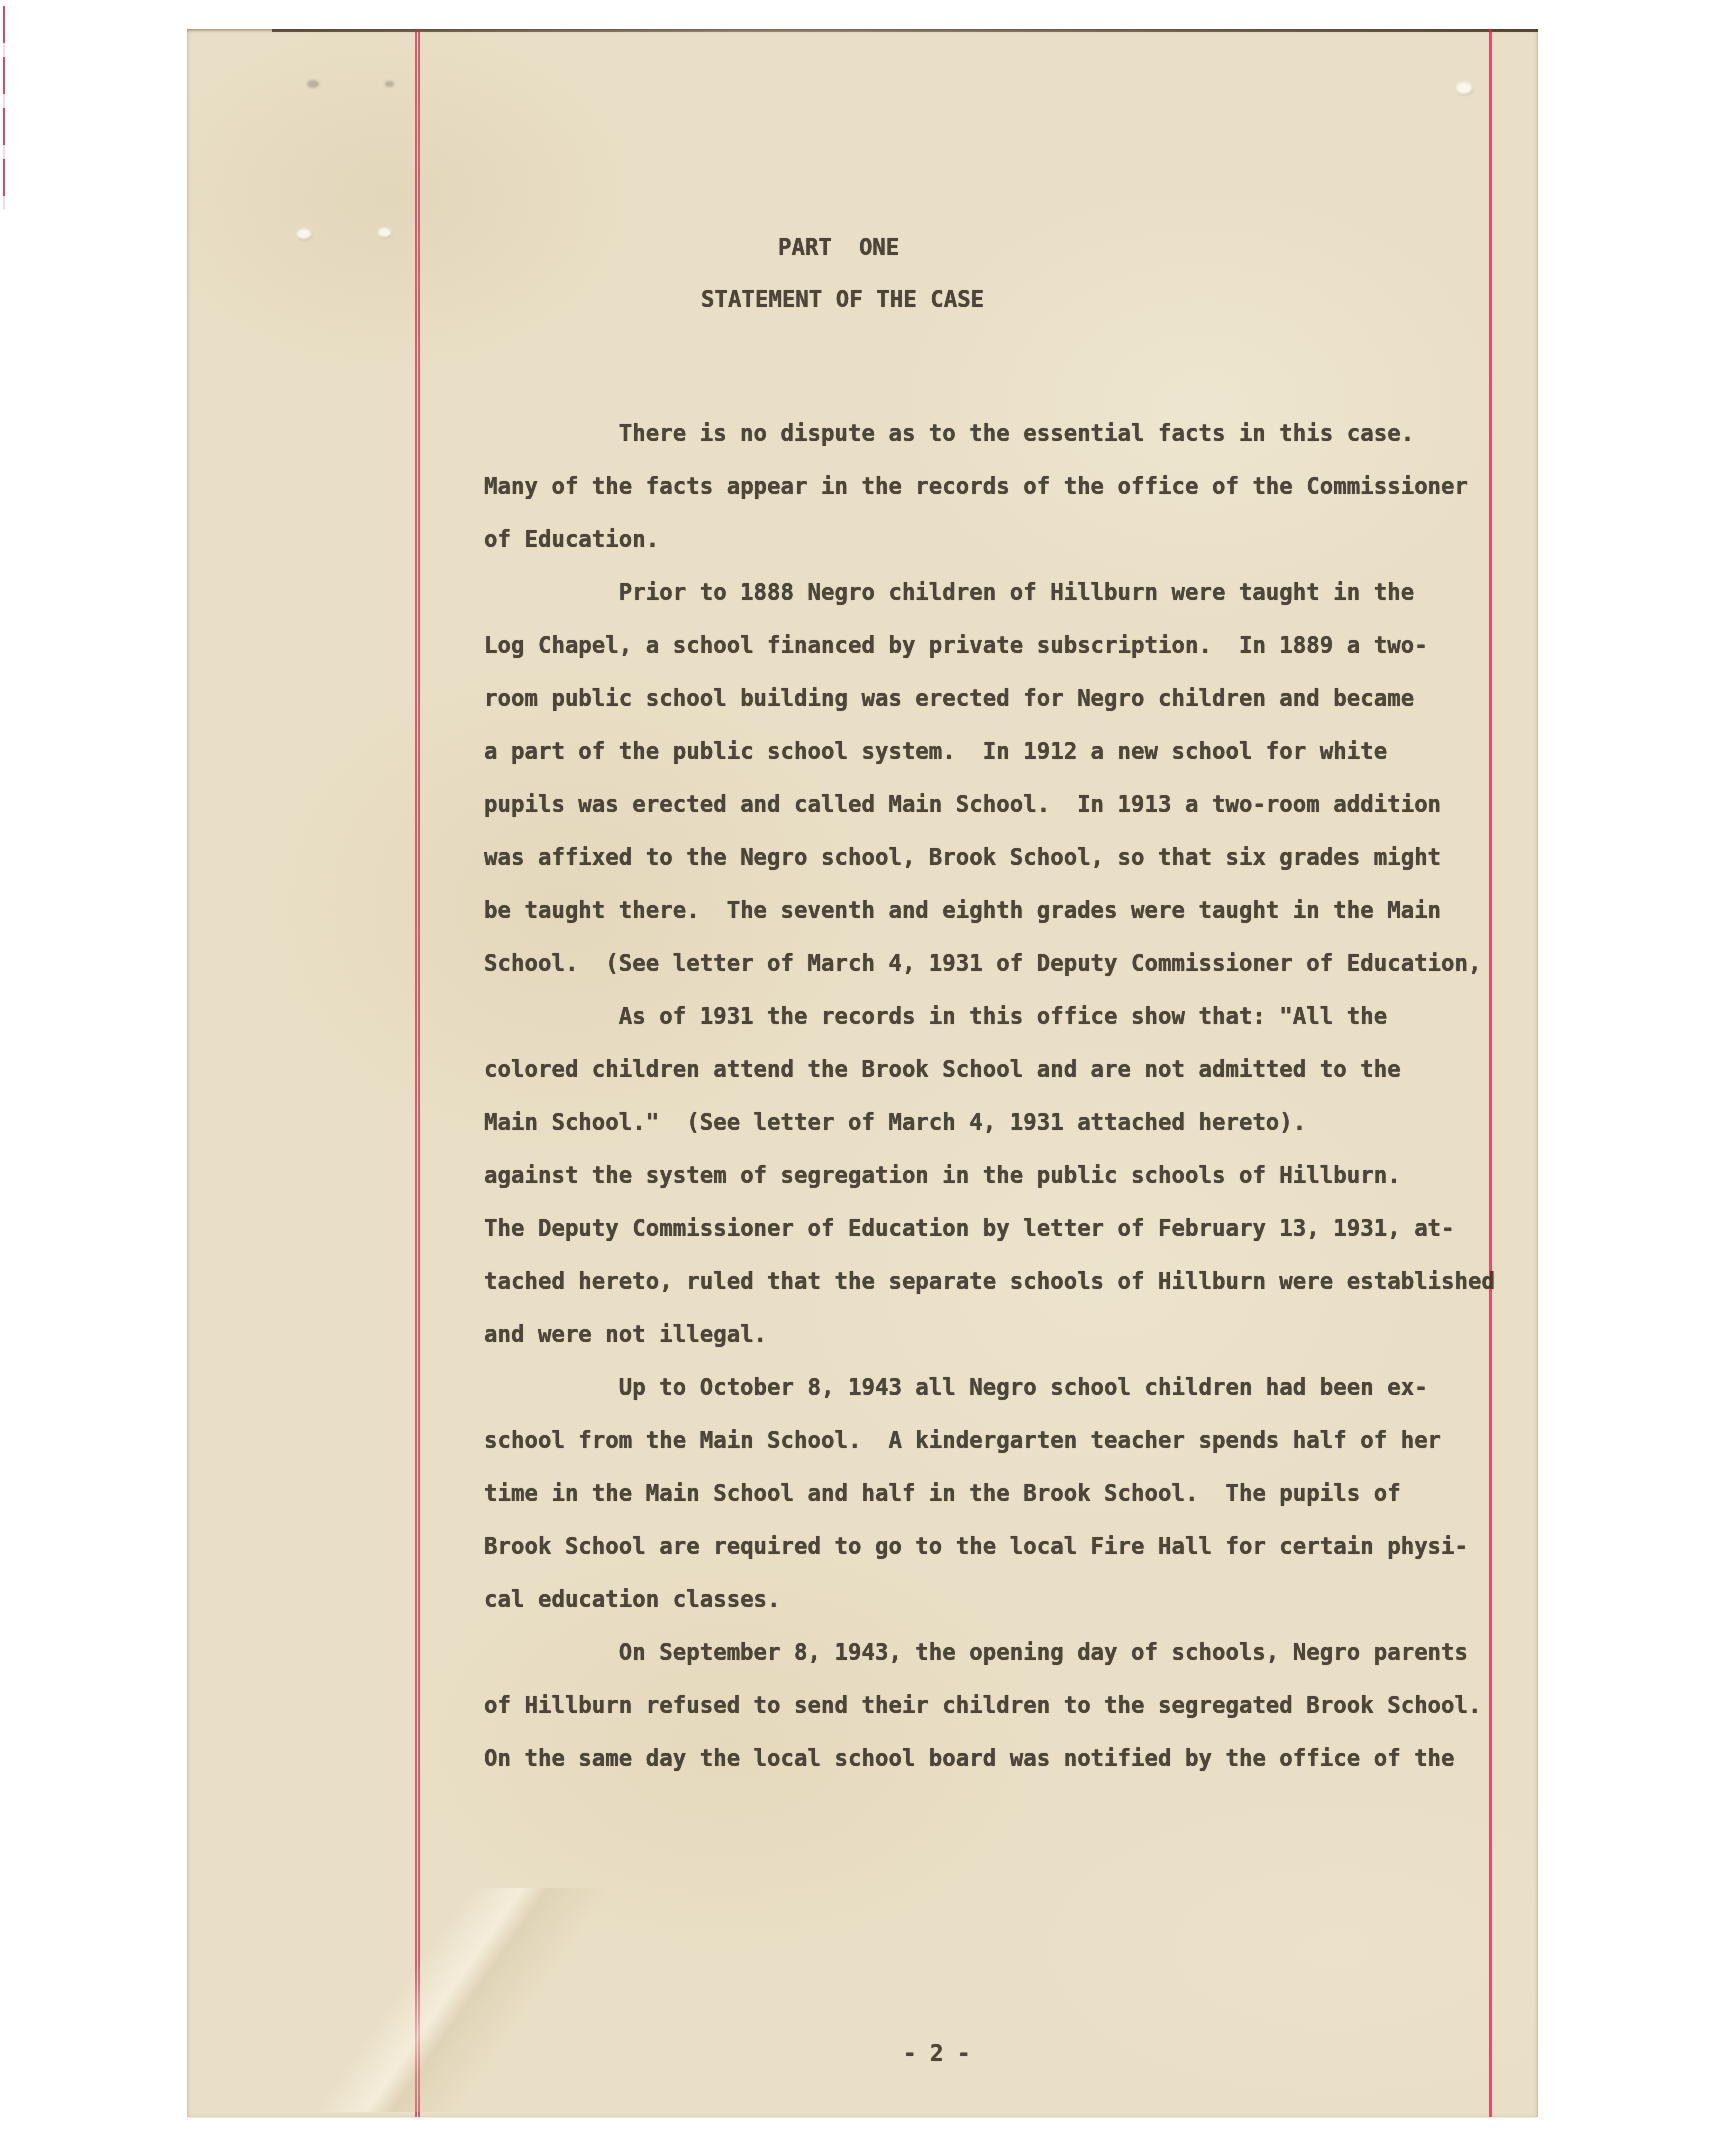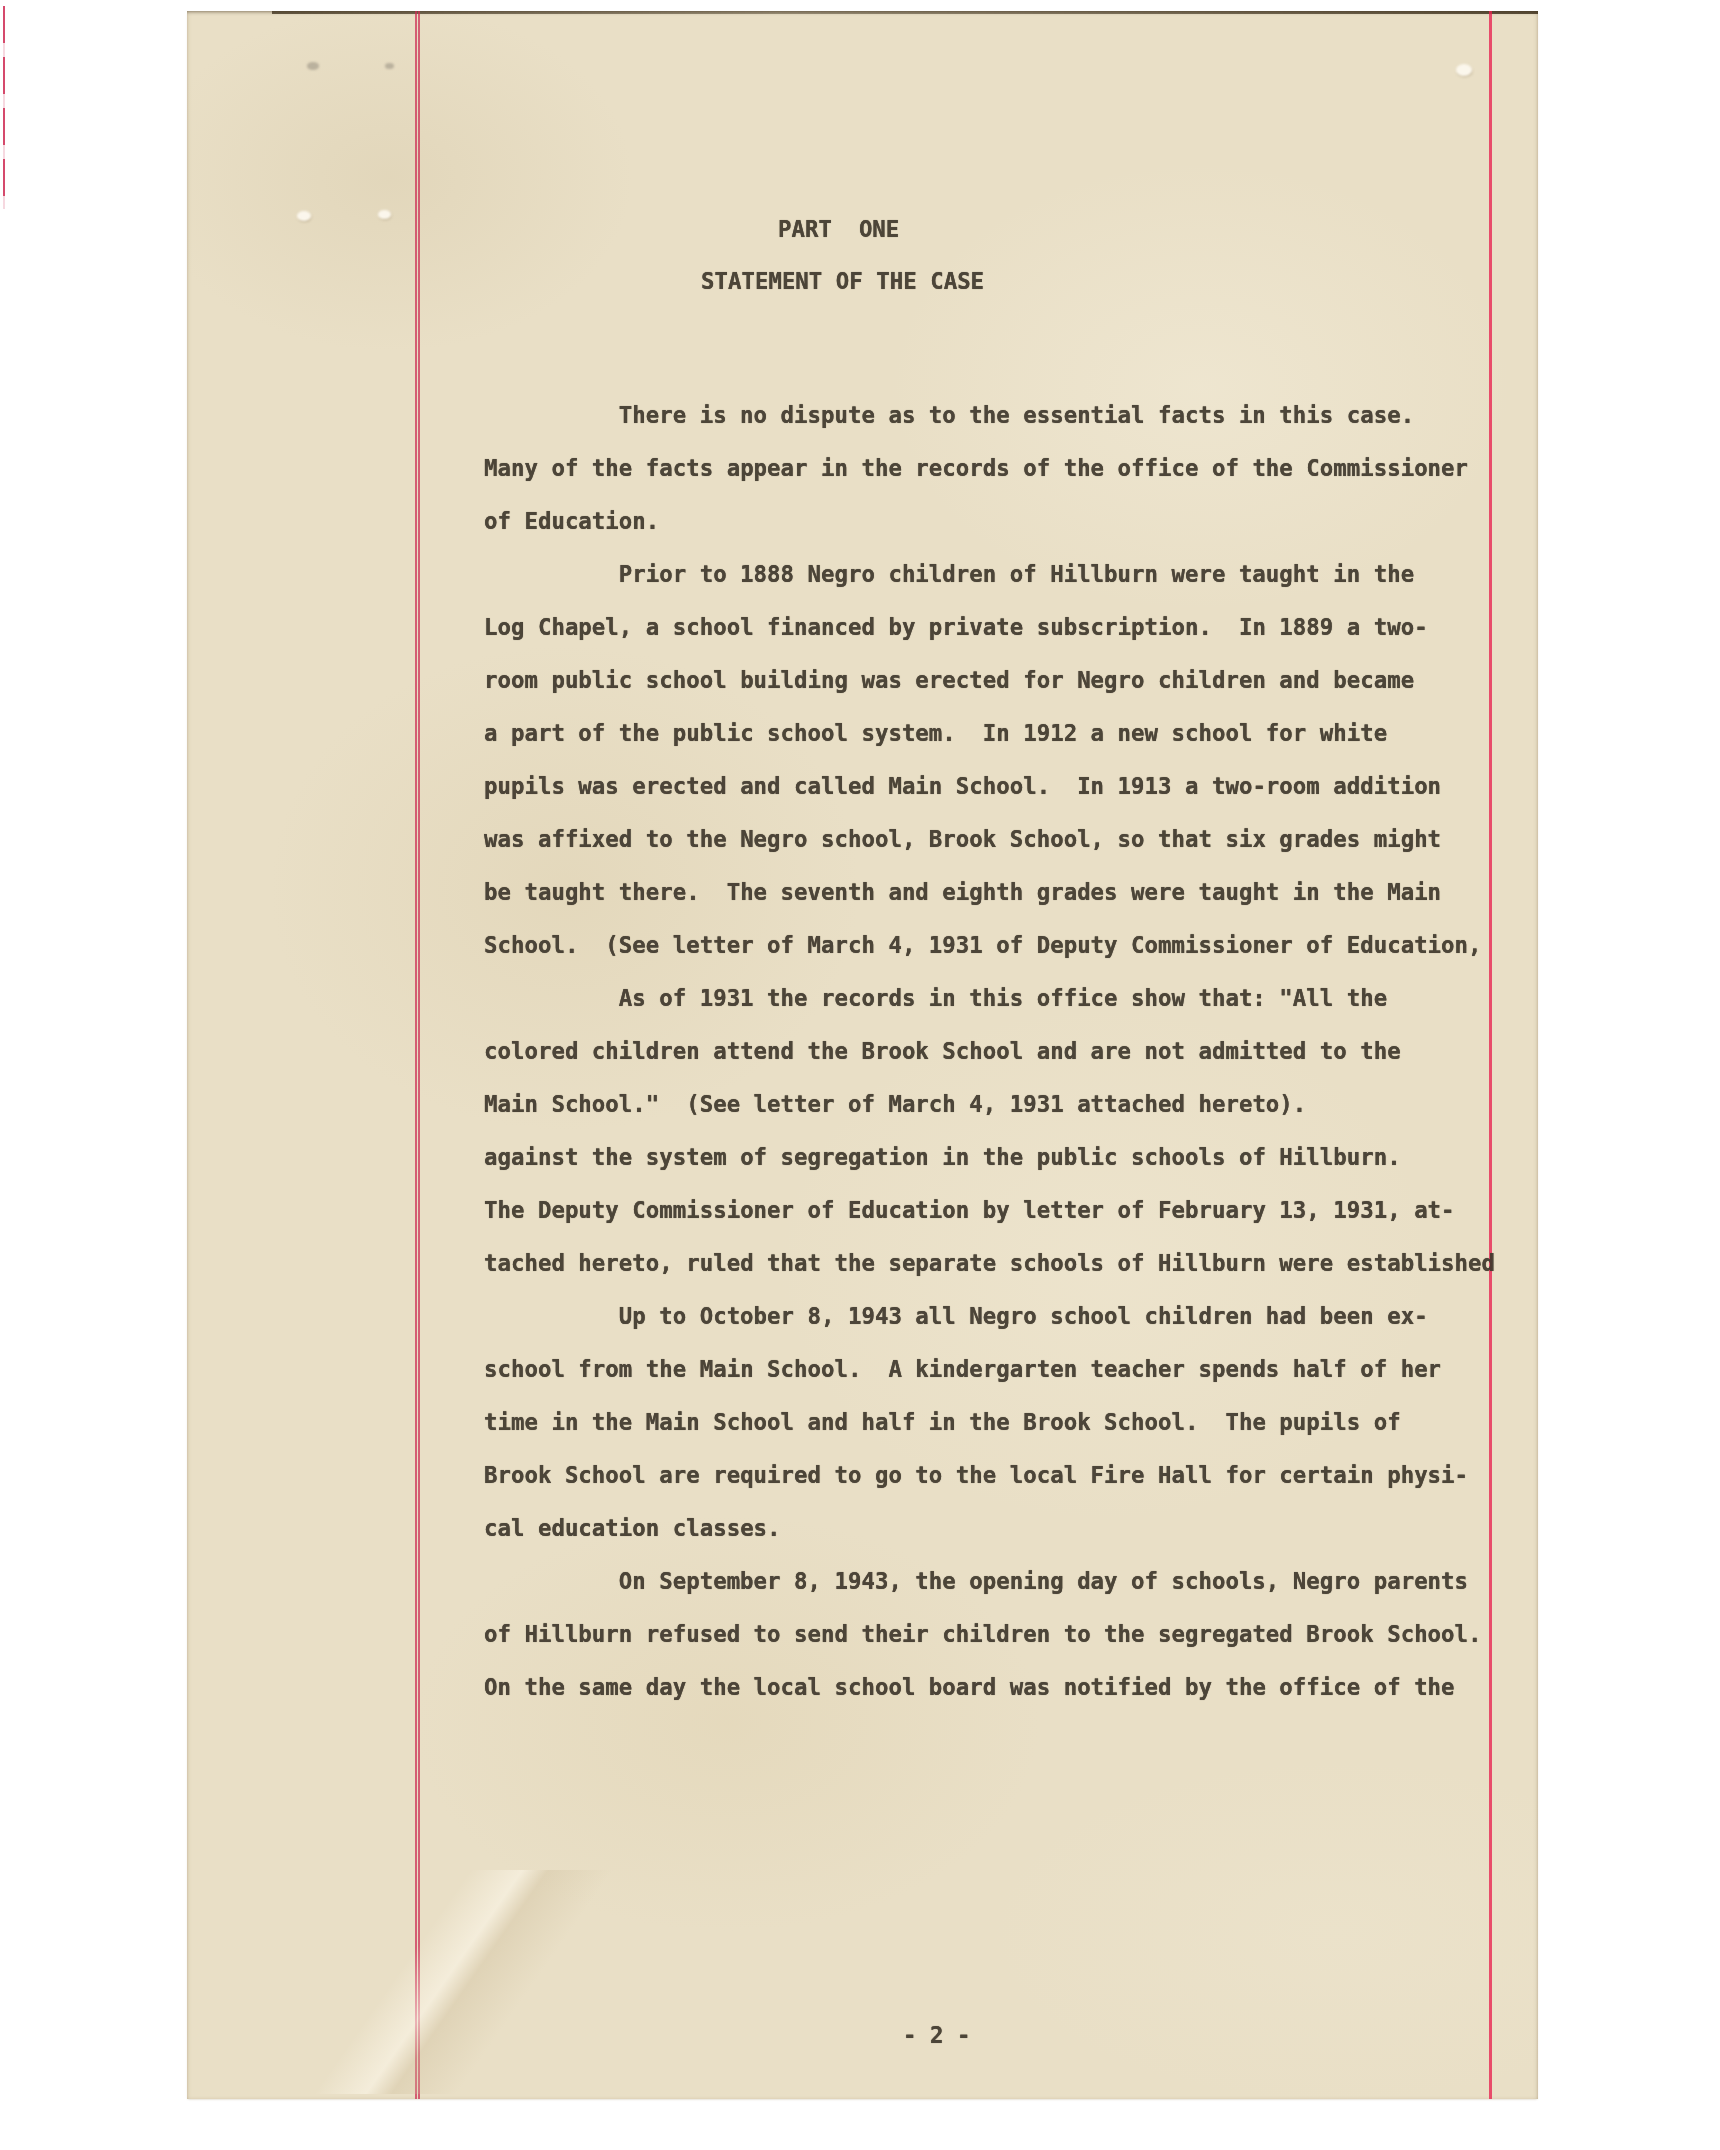--- a/index.html
+++ b/index.html
@@ -9,21 +9,21 @@
     background:var(--scan-background,#ffffff);
     font-family:"DejaVu Sans Mono","Liberation Mono",monospace;
   }
   .edge-streak{
     position:absolute;left:2.7px;top:6.4px;width:2.7px;height:203px;
     background:repeating-linear-gradient(180deg,
       rgba(206,42,82,.85) 0 37px, rgba(206,42,82,.18) 37px 51px);
     filter:blur(0.3px);
   }
   .paper{
-    position:absolute;left:187px;top:11px;width:1351px;height:2088px;
+    position:absolute;left:187px;top:29px;width:1351px;height:2088px;
     background-color:var(--paper,#e9dfc6);
     background-image:
       radial-gradient(ellipse 374px 267px at 15% 8%,  rgba(213,199,166,.35), transparent 65%),
       radial-gradient(ellipse 481px 347px at 75% 18%, rgba(243,236,217,.50), transparent 65%),
       radial-gradient(ellipse 454px 374px at 28% 42%, rgba(219,205,172,.40), transparent 65%),
       radial-gradient(ellipse 508px 401px at 68% 60%, rgba(241,233,212,.45), transparent 65%),
       radial-gradient(ellipse 481px 321px at 40% 82%, rgba(222,208,174,.38), transparent 65%),
       radial-gradient(ellipse 534px 267px at 85% 92%, rgba(238,230,208,.40), transparent 65%);
     box-shadow:
       inset 0 3.2px 3.7px -2.1px rgba(60,45,25,.50),
@@ -103,20 +103,21 @@
         <div class="tline">pupils was erected and called Main School.  In 1913 a two-room addition</div>
         <div class="tline">was affixed to the Negro school, Brook School, so that six grades might</div>
         <div class="tline">be taught there.  The seventh and eighth grades were taught in the Main</div>
         <div class="tline">School.  (See letter of March 4, 1931 of Deputy Commissioner of Education,</div>
         <div class="tline indent">As of 1931 the records in this office show that: "All the</div>
         <div class="tline">colored children attend the Brook School and are not admitted to the</div>
         <div class="tline">Main School."  (See letter of March 4, 1931 attached hereto).</div>
         <div class="tline">against the system of segregation in the public schools of Hillburn.</div>
         <div class="tline">The Deputy Commissioner of Education by letter of February 13, 1931, at-</div>
         <div class="tline">tached hereto, ruled that the separate schools of Hillburn were established</div>
+        <div class="tline">and were not illegal.</div>
         <div class="tline indent">Up to October 8, 1943 all Negro school children had been ex-</div>
         <div class="tline">school from the Main School.  A kindergarten teacher spends half of her</div>
         <div class="tline">time in the Main School and half in the Brook School.  The pupils of</div>
         <div class="tline">Brook School are required to go to the local Fire Hall for certain physi-</div>
         <div class="tline">cal education classes.</div>
         <div class="tline indent">On September 8, 1943, the opening day of schools, Negro parents</div>
         <div class="tline">of Hillburn refused to send their children to the segregated Brook School.</div>
         <div class="tline">On the same day the local school board was notified by the office of the</div>
       </div>
 

